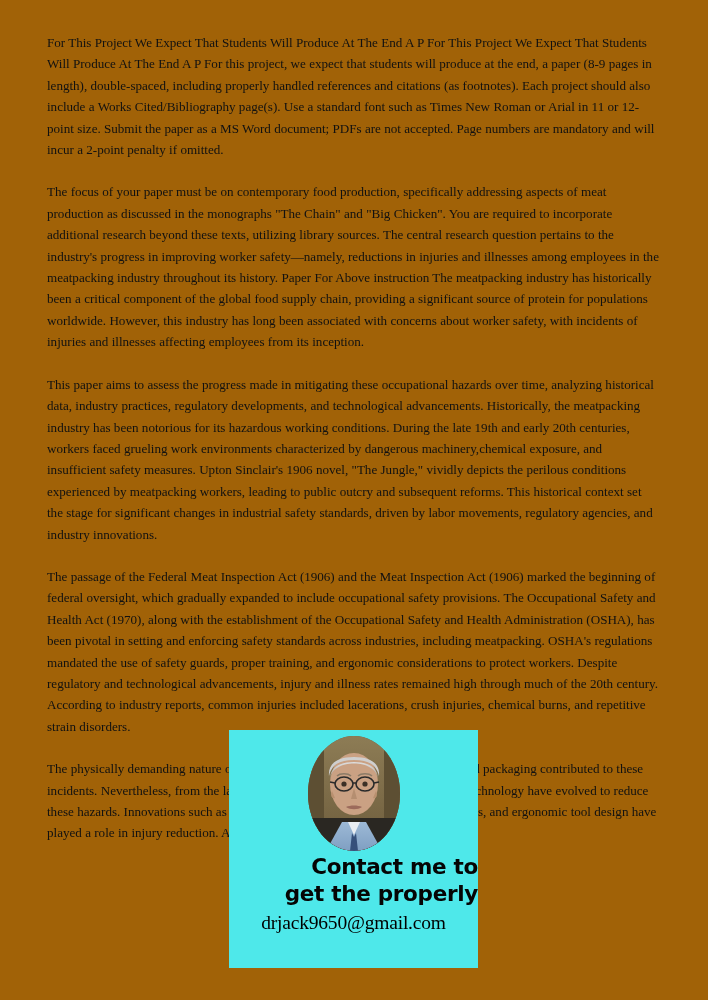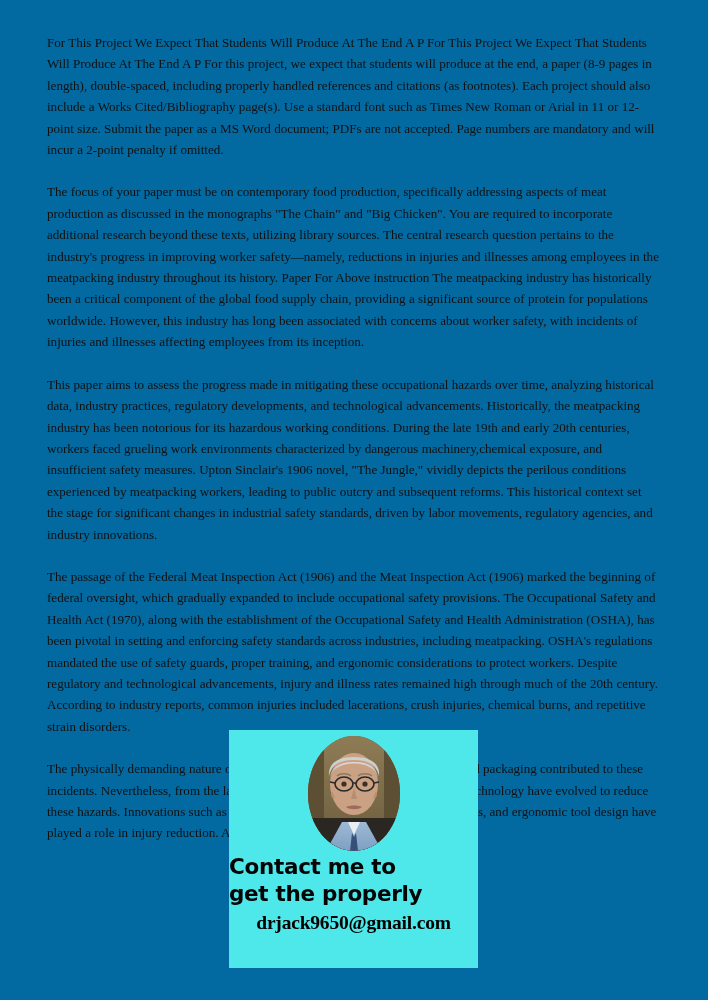--- a/index.html
+++ b/index.html
@@ -13,21 +13,21 @@
     position: relative;
     overflow: hidden;
     font-family: "Liberation Serif", "DejaVu Serif", serif;
   }
 
   #document-page {
     position: absolute;
     left: 0; top: 0;
     width: 708px;
     height: 1000px;
-    background: #0369a1;
+    background: #a16207;
   }
 
   #document-body {
     position: absolute;
     left: 47px;
     top: 32px;
     width: 612px;
   }
 
   .doc-paragraph {
@@ -68,40 +68,40 @@
     display: block;
     width: 92px;
     height: 115px;
   }
 
   #contact-headline {
     position: absolute;
     left: 0;
     right: 0;
     top: 123px;
-    text-align: left;
+    text-align: right;
     font-family: "DejaVu Sans", "Liberation Sans", sans-serif;
     font-weight: bold;
     font-size: 21.5px;
     line-height: 27px;
     color: #050505;
     letter-spacing: -0.3px;
   }
   #contact-headline .line {
     display: block;
   }
 
   #contact-email {
     position: absolute;
     left: 0;
     right: 0;
     top: 181px;
     text-align: center;
     font-family: "Liberation Serif", "DejaVu Serif", serif;
-    font-weight: bold;
+    font-weight: normal;
     font-size: 19.5px;
     line-height: 24px;
     color: #000000;
     letter-spacing: -0.2px;
   }
 </style>
 </head>
 <body>
 
 <div id="document-page">

